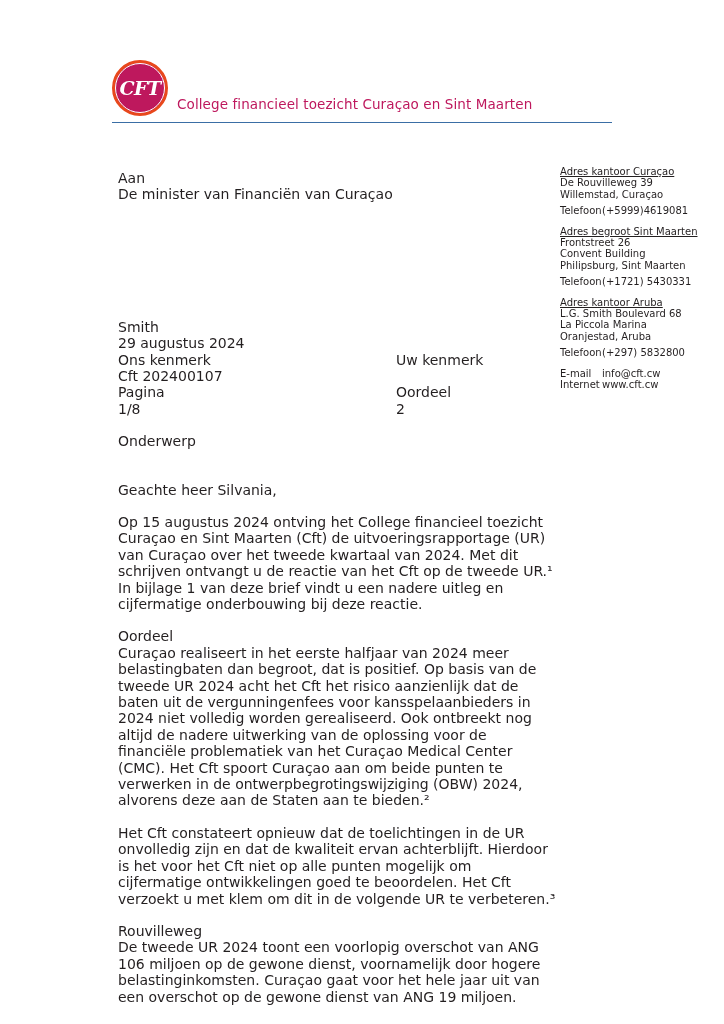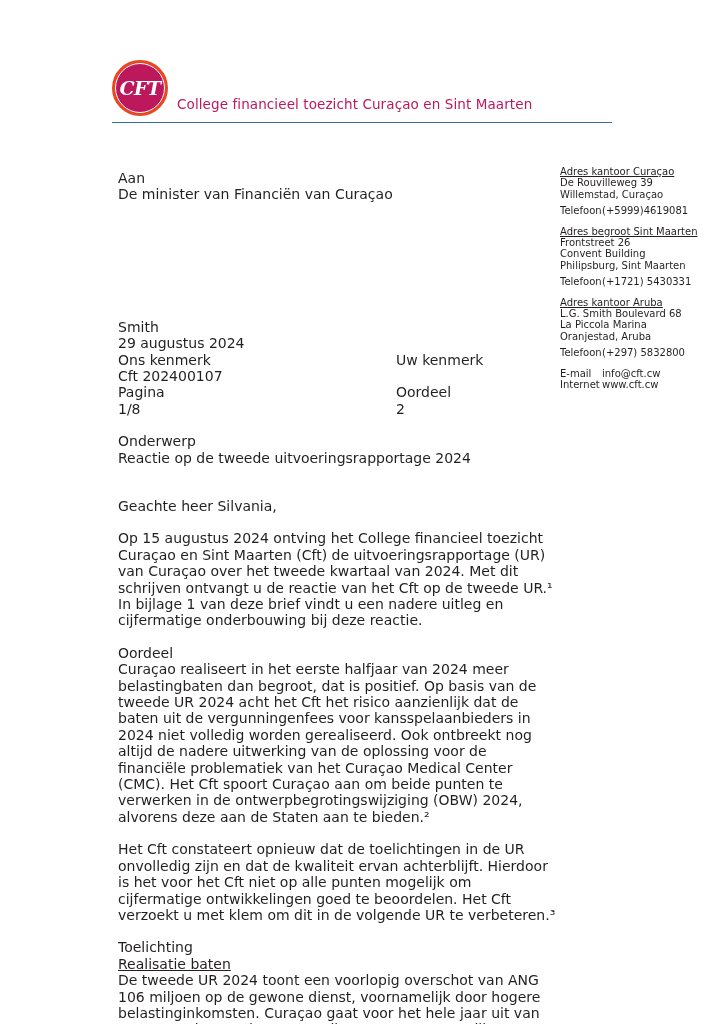--- a/index.html
+++ b/index.html
@@ -208,40 +208,38 @@
       <span class="meta-right">Oordeel</span>
     </div>
     <div class="meta-row">
       <span class="meta-left">1/8</span>
       <span class="meta-right">2</span>
     </div>
 
     <div class="subject-gap"></div>
 
     <span class="to-line">Onderwerp</span>
-    <span class="to-line">Reactie op de tweede uitvoeringsrapportage 2024</span>
 
     <div class="block-gap" style="height:32px;"></div>
 
     <p class="para">Geachte heer Silvania,</p>
 
     <div class="block-gap"></div>
 
     <p class="para">Op 15 augustus 2024 ontving het College financieel toezicht Curaçao en Sint Maarten (Cft) de uitvoeringsrapportage (UR) van Curaçao over het tweede kwartaal van 2024. Met dit schrijven ontvangt u de reactie van het Cft op de tweede UR.¹ In bijlage 1 van deze brief vindt u een nadere uitleg en cijfermatige onderbouwing bij deze reactie.</p>
 
     <div class="block-gap"></div>
 
     <p class="para sec-head">Oordeel</p>
     <p class="para">Curaçao realiseert in het eerste halfjaar van 2024 meer belastingbaten dan begroot, dat is positief. Op basis van de tweede UR 2024 acht het Cft het risico aanzienlijk dat de baten uit de vergunningenfees voor kansspelaanbieders in 2024 niet volledig worden gerealiseerd. Ook ontbreekt nog altijd de nadere uitwerking van de oplossing voor de financiële problematiek van het Curaçao Medical Center (CMC). Het Cft spoort Curaçao aan om beide punten te verwerken in de ontwerpbegrotingswijziging (OBW) 2024, alvorens deze aan de Staten aan te bieden.²</p>
 
     <div class="block-gap"></div>
 
     <p class="para">Het Cft constateert opnieuw dat de toelichtingen in de UR onvolledig zijn en dat de kwaliteit ervan achterblijft. Hierdoor is het voor het Cft niet op alle punten mogelijk om cijfermatige ontwikkelingen goed te beoordelen. Het Cft verzoekt u met klem om dit in de volgende UR te verbeteren.³</p>
 
     <div class="block-gap"></div>
 
-    <p class="para sec-head">Toelichting</p>
-    <p class="para underline">Realisatie baten</p>
+    <p class="para sec-head">Rouvilleweg</p>
     <p class="para">De tweede UR 2024 toont een voorlopig overschot van ANG 106 miljoen op de gewone dienst, voornamelijk door hogere belastinginkomsten. Curaçao gaat voor het hele jaar uit van een overschot op de gewone dienst van ANG 19 miljoen.</p>
 
   </div>
 
 </div>
 
 </body></html>

